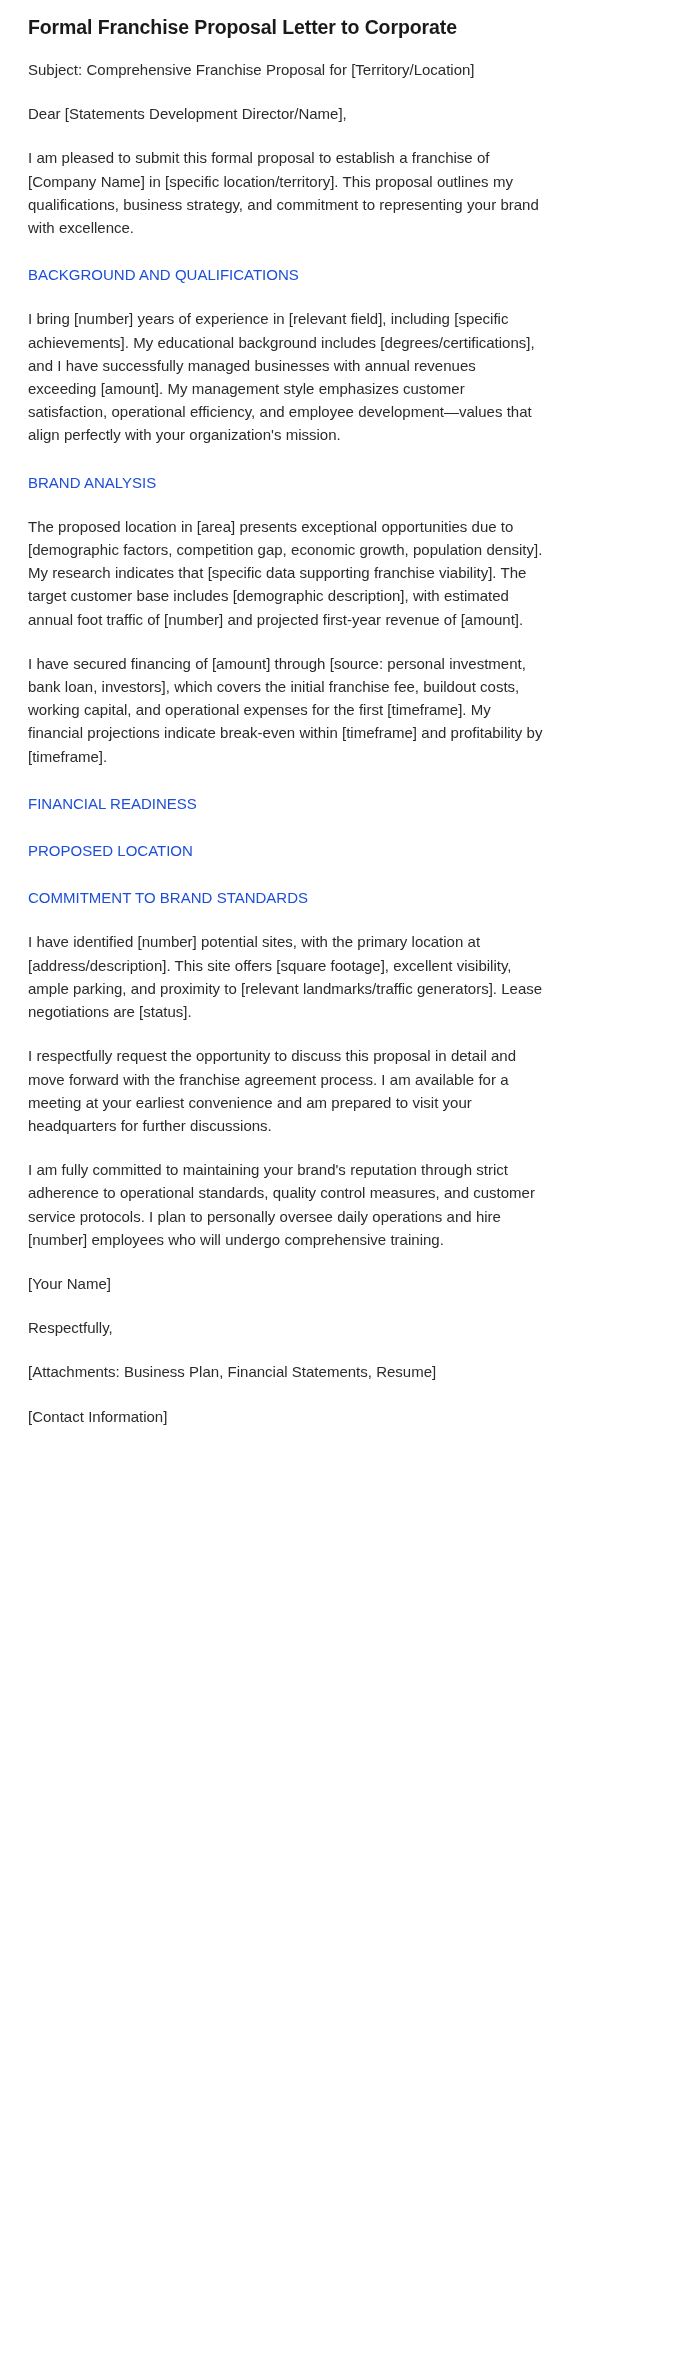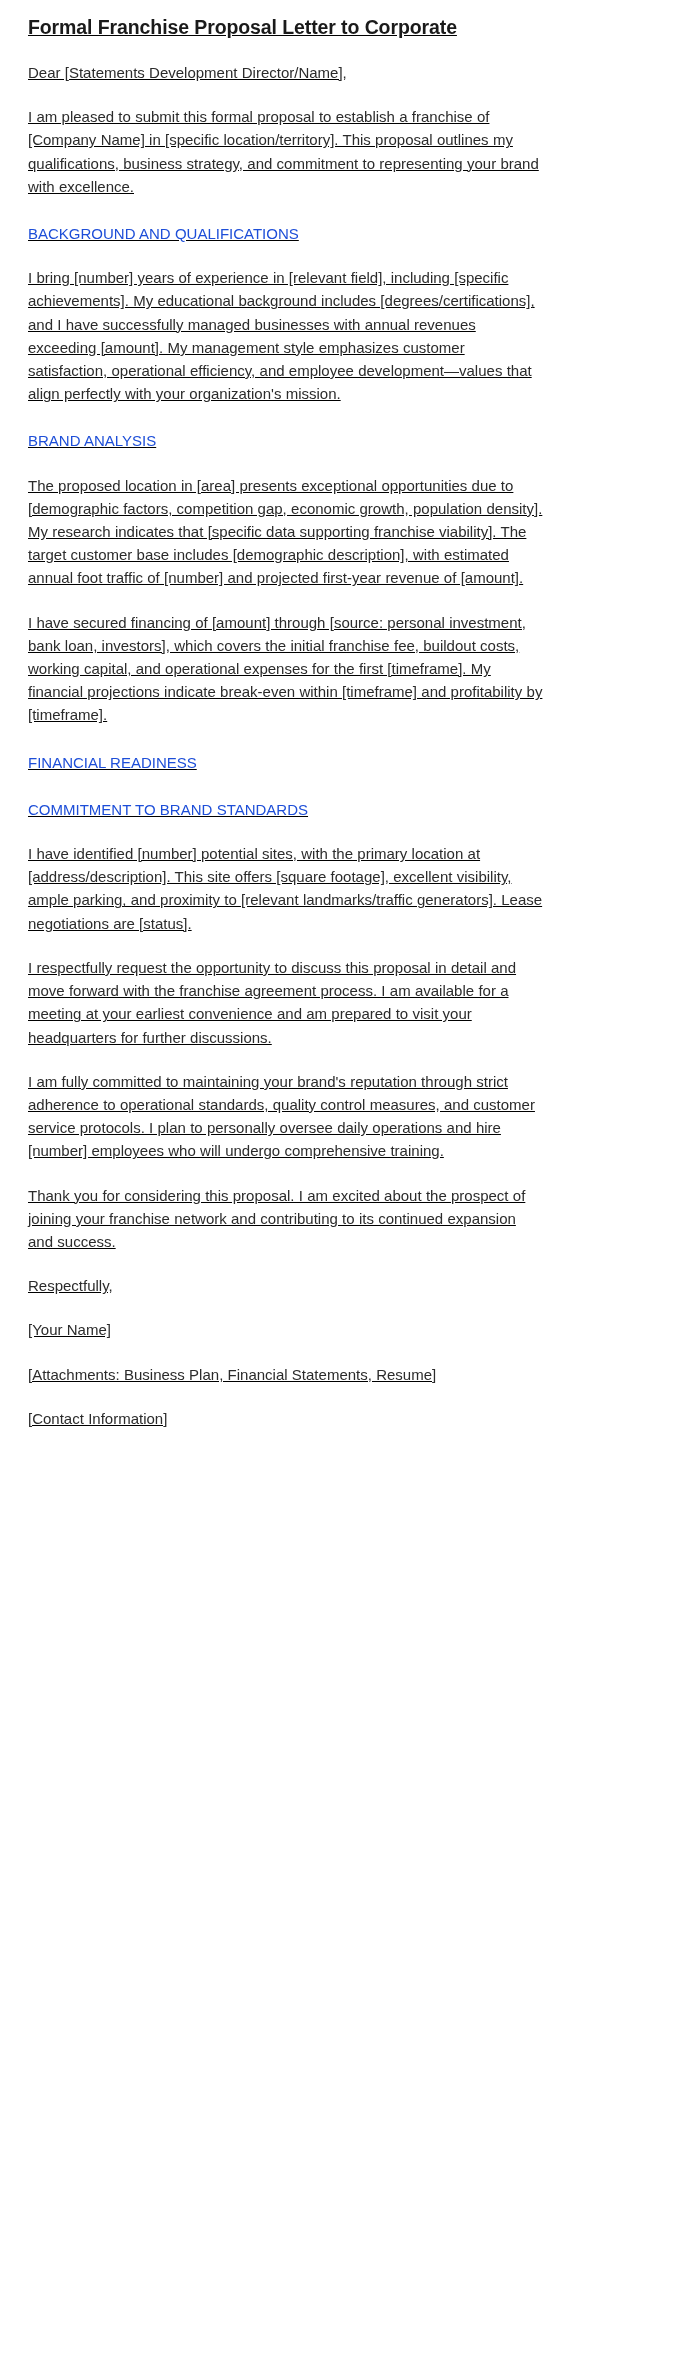--- a/index.html
+++ b/index.html
@@ -10,21 +10,20 @@
   body {
     width: 700px;
     min-height: 2374px;
     font-family: "Liberation Sans", sans-serif;
     -webkit-font-smoothing: antialiased;
   }
   .page {
     width: 564px;
     box-sizing: border-box;
     padding: 0 20px 0 28px;
-    text-decoration: underline;
   }
   .doc-title {
     font-size: 19.5px;
     font-weight: bold;
     color: #1a1a1a;
     line-height: 26px;
     letter-spacing: -0.1px;
     margin: 0;
     padding-top: 14px;
     padding-bottom: 0;
@@ -46,31 +45,32 @@
   .para.first-after-title {
     padding-top: 18px;
   }
 </style>
 </head>
 <body>
 
 <div class="page">
   <h1 class="doc-title">Formal Franchise Proposal Letter to Corporate</h1>
   <div id="doc-body">
+      <p class="para first-after-title">Subject: Comprehensive Franchise Proposal for [Territory/Location]</p>
       <p class="para">Dear [Statements Development Director/Name],</p>
       <p class="para">I am pleased to submit this formal proposal to establish a franchise of [Company Name] in [specific location/territory]. This proposal outlines my qualifications, business strategy, and commitment to representing your brand with excellence.</p>
       <p class="para section-heading">BACKGROUND AND QUALIFICATIONS</p>
       <p class="para">I bring [number] years of experience in [relevant field], including [specific achievements]. My educational background includes [degrees/certifications], and I have successfully managed businesses with annual revenues exceeding [amount]. My management style emphasizes customer satisfaction, operational efficiency, and employee development—values that align perfectly with your organization's mission.</p>
       <p class="para section-heading">BRAND ANALYSIS</p>
       <p class="para">The proposed location in [area] presents exceptional opportunities due to [demographic factors, competition gap, economic growth, population density]. My research indicates that [specific data supporting franchise viability]. The target customer base includes [demographic description], with estimated annual foot traffic of [number] and projected first-year revenue of [amount].</p>
       <p class="para">I have secured financing of [amount] through [source: personal investment, bank loan, investors], which covers the initial franchise fee, buildout costs, working capital, and operational expenses for the first [timeframe]. My financial projections indicate break-even within [timeframe] and profitability by [timeframe].</p>
       <p class="para section-heading">FINANCIAL READINESS</p>
+      <p class="para section-heading">PROPOSED LOCATION</p>
       <p class="para section-heading">COMMITMENT TO BRAND STANDARDS</p>
       <p class="para">I have identified [number] potential sites, with the primary location at [address/description]. This site offers [square footage], excellent visibility, ample parking, and proximity to [relevant landmarks/traffic generators]. Lease negotiations are [status].</p>
       <p class="para">I respectfully request the opportunity to discuss this proposal in detail and move forward with the franchise agreement process. I am available for a meeting at your earliest convenience and am prepared to visit your headquarters for further discussions.</p>
       <p class="para">I am fully committed to maintaining your brand's reputation through strict adherence to operational standards, quality control measures, and customer service protocols. I plan to personally oversee daily operations and hire [number] employees who will undergo comprehensive training.</p>
-      <p class="para">Thank you for considering this proposal. I am excited about the prospect of joining your franchise network and contributing to its continued expansion and success.</p>
+      <p class="para">[Your Name]</p>
       <p class="para">Respectfully,</p>
-      <p class="para">[Your Name]</p>
       <p class="para">[Attachments: Business Plan, Financial Statements, Resume]</p>
       <p class="para">[Contact Information]</p>
     </div>
 </div>
 
 </body></html>

